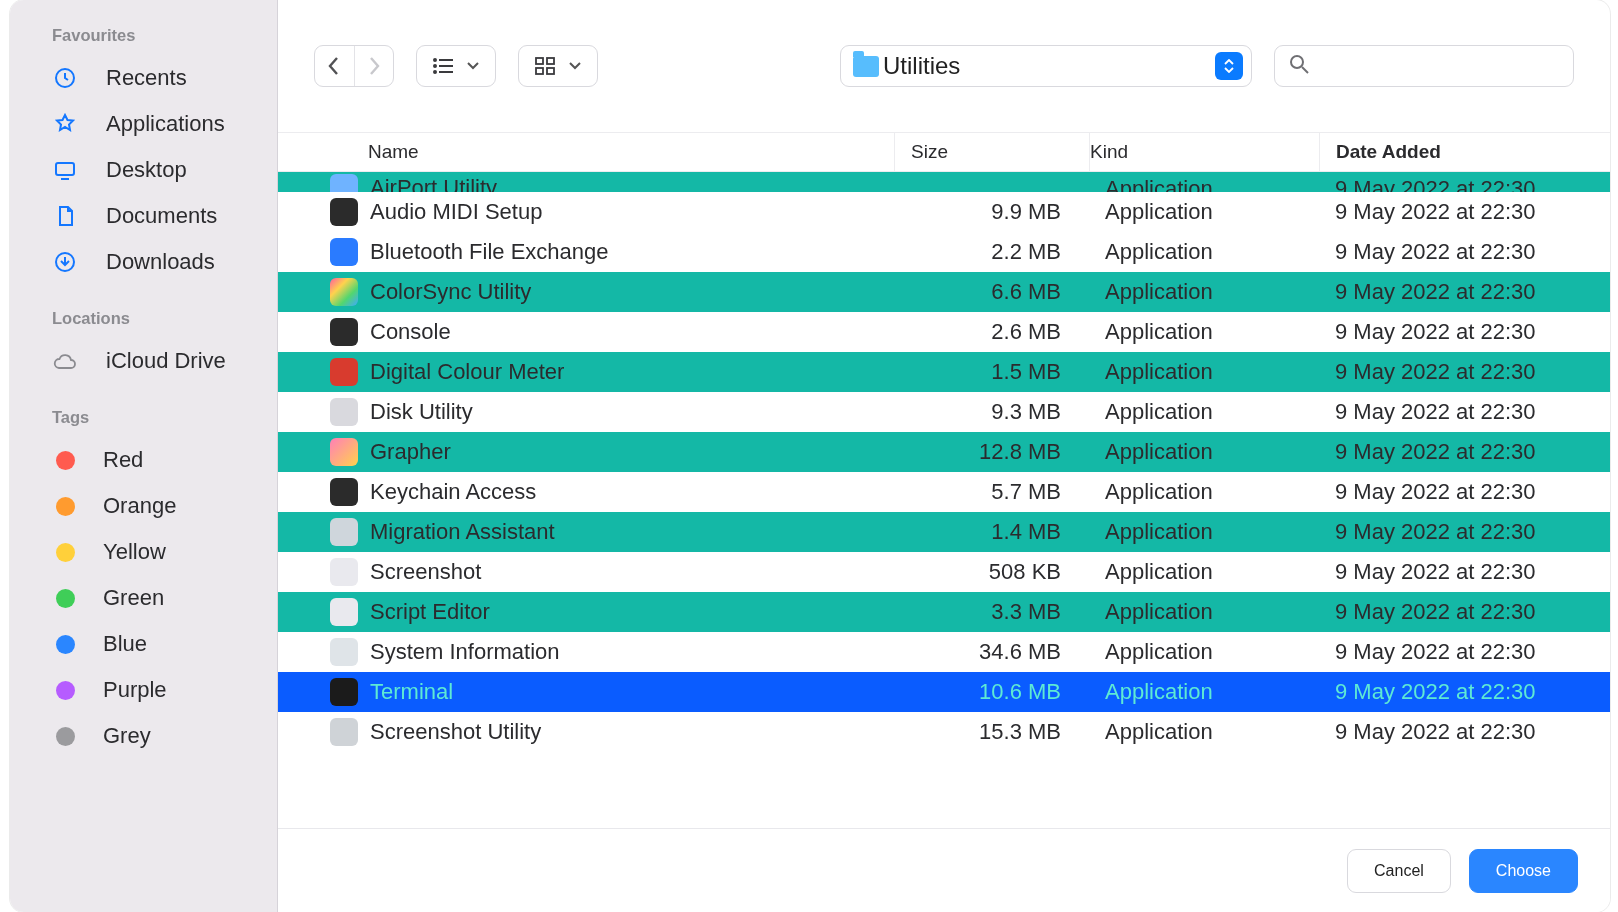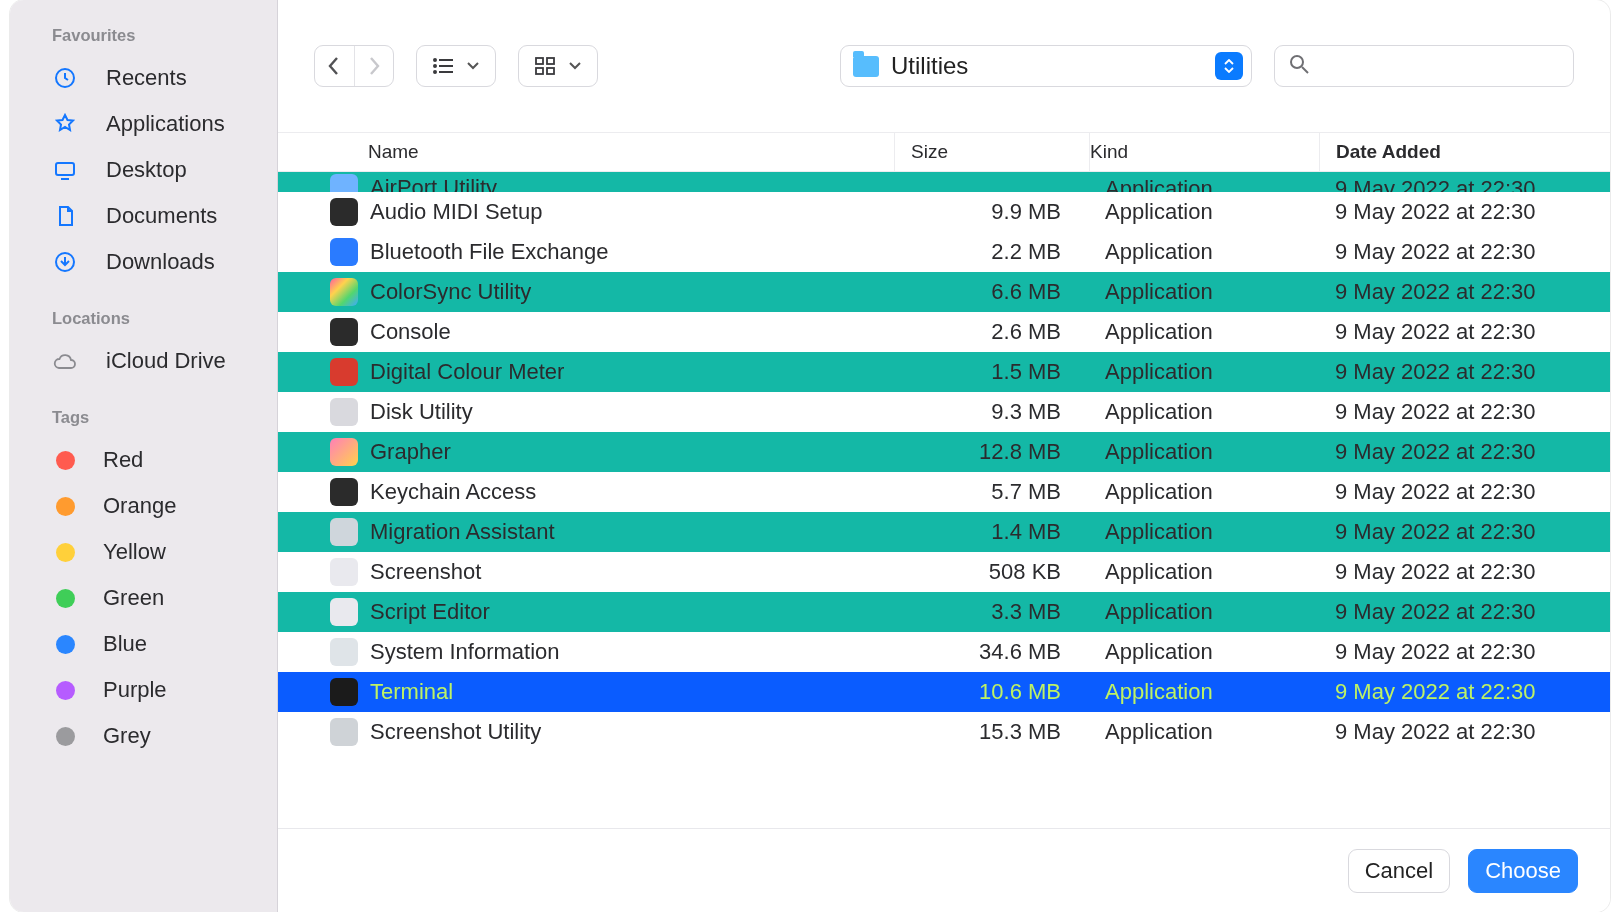--- a/index.html
+++ b/index.html
@@ -90,21 +90,21 @@
     background: #fff;
     color: #3a3a3d;
   }
   .pill svg { display: block; }
   .chev { font-size: 13px; color: #555; }
   .folder-selector {
     border: 1px solid #d9d9de;
     border-radius: 9px;
     height: 42px;
     display: flex; align-items: center;
-    gap: 12px;
+    gap: 4px;
     padding: 0 8px 0 12px;
     background: #fff;
     min-width: 412px;
     margin-left: 220px;
   }
   .folder-icon {
     width: 26px; height: 21px; background: #57bdfd; border-radius: 3px;
     position: relative;
   }
   .folder-icon::before {
@@ -158,21 +158,21 @@
     display: flex;
     height: 40px;
     align-items: center;
     font-size: 22px;
     color: #2b2b2e;
   }
   .row.partial { height: 20px; overflow: hidden; align-items: flex-end; }
   .row.partial .cell { transform: translateY(10px); }
   .row.stripe { background: #14b8a6; }
   .row.selected { background: #0a5cff; color: #fff; }
-  .row.selected .cell { color: #bef264; }
+  .row.selected .cell { color: #5eead4; }
   .cell { white-space: nowrap; overflow: hidden; text-overflow: ellipsis; }
   .c-name { flex: 0 0 616px; display: flex; align-items: center; gap: 12px; padding-left: 52px; }
   .c-size { flex: 0 0 195px; text-align: right; padding-right: 28px; }
   .c-kind { flex: 0 0 230px; padding-left: 16px; }
   .c-date { flex: 1; padding-left: 16px; }
   .app-icon {
     width: 28px; height: 28px; border-radius: 6px; flex-shrink: 0;
     background: #888;
     display: inline-block;
   }
@@ -200,22 +200,22 @@
     display: flex;
     align-items: center;
     justify-content: flex-end;
     gap: 18px;
     padding: 0 32px 0 0;
     background: #fff;
   }
   .btn {
     height: 44px;
     border-radius: 9px;
-    padding: 0 16px;
-    font-size: 22px;
+    padding: 0 26px;
+    font-size: 16px;
     display: flex; align-items: center; justify-content: center;
     border: 1px solid #d9d9de;
     background: #fff;
     color: #222;
     cursor: default;
   }
   .btn.primary {
     background: #2a86ff;
     border-color: #2a86ff;
     color: #fff;

